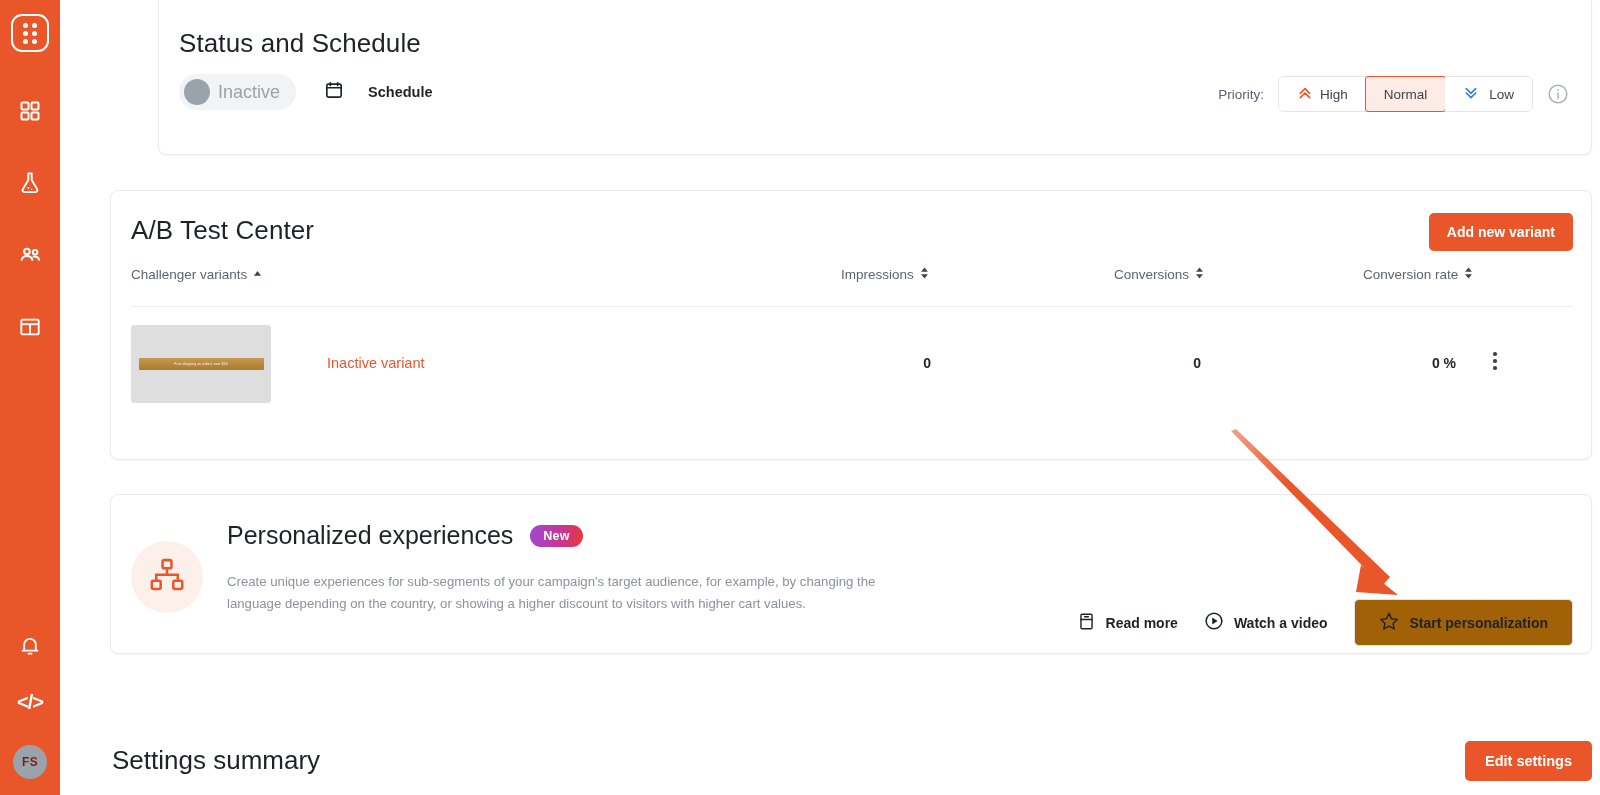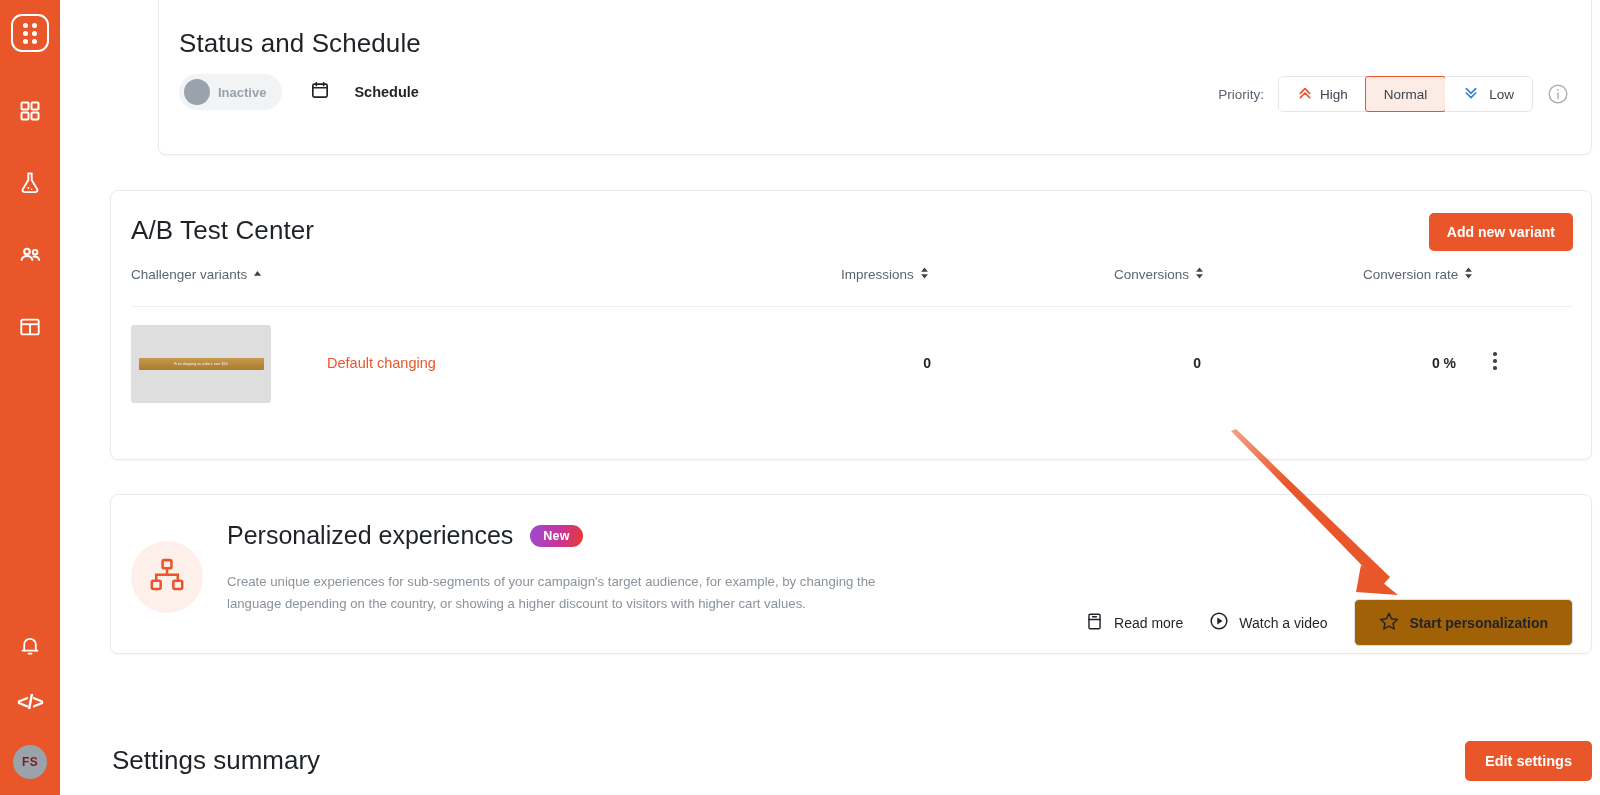--- a/index.html
+++ b/index.html
@@ -60,21 +60,21 @@
   
   .status-head { position: absolute; left: 20px; top: 28px; }
   .status-row { position: absolute; left: 20px; top: 74px; display: flex; align-items: center; gap: 28px; }
 
   .toggle-pill {
     display: inline-flex; align-items: center; gap: 8px;
     background: #f1f3f5; border-radius: 20px;
     padding: 5px 16px 5px 5px; cursor: pointer;
   }
   .toggle-knob { width: 26px; height: 26px; border-radius: 50%; background: #9aa3ab; flex: 0 0 26px; }
-  .toggle-label { font-size: 13px; font-weight: 700; color: #9aa3ab; }
+  .toggle-label { font-size: 18px; font-weight: 400; color: #9aa3ab; }
 
   .sched-btn { display: inline-flex; align-items: center; gap: 24px; cursor: pointer; }
   .sched-label { font-size: 14.5px; font-weight: 700; color: #1f2328; }
 
   .priority-wrap { position: absolute; right: 22px; top: 76px; display: flex; align-items: center; gap: 14px; }
   .priority-label { font-size: 13.5px; color: #5b6570; }
   .seg {
     display: flex; align-items: stretch;
     border: 1px solid #e3e5e8; border-radius: 6px; background: #fff; overflow: visible;
   }
@@ -142,21 +142,21 @@
   .badge-new {
     background: linear-gradient(100deg, #9b4ad1 0%, #c7359a 55%, #e8392f 100%);
     color: #fff; font-size: 12.5px; font-weight: 700;
     padding: 4px 13px; border-radius: 11px; letter-spacing: .2px; text-align: center;
   }
   .pe-desc {
     position: absolute; left: 116px; top: 76px; width: 650px;
     font-size: 13.2px; line-height: 22px; color: #8a929b;
   }
   .pe-actions { position: absolute; right: 18px; top: 104px; display: flex; align-items: center; gap: 26px; }
-  .link-btn { display: inline-flex; align-items: center; gap: 10px; font-size: 14px; font-weight: 400; color: #1f2328; cursor: pointer; background: none; border: none; font-family: "Liberation Sans", sans-serif; }
+  .link-btn { display: inline-flex; align-items: center; gap: 10px; font-size: 14px; font-weight: 700; color: #1f2328; cursor: pointer; background: none; border: none; font-family: "Liberation Sans", sans-serif; }
   .outline-btn {
     display: inline-flex; align-items: center; gap: 11px;
     font-size: 14px; font-weight: 700; color: #1f2328;
     border: 1px solid #dfe1e4; background: #a16207; border-radius: 5px;
     padding: 11px 24px; cursor: pointer; font-family: "Liberation Sans", sans-serif;
   }
 
   
   .settings-title { position: absolute; left: 52px; top: 745px; font-size: 26px; font-weight: 400; color: #1f2328; }
   .btn-edit {
@@ -358,21 +358,21 @@
           </span>
         </div>
       </div>
 
       <div class="tbl-row">
         <div class="thumb">
           <div class="thumb-banner">
             <span>Free shipping on orders over $50</span>
           </div>
         </div>
-        <div class="variant-name">Default changing</div>
+        <div class="variant-name">Inactive variant</div>
         <div class="cell cell-impr">0</div>
         <div class="cell cell-conv">0</div>
         <div class="cell cell-rate">0 %</div>
         <div class="kebab">
             <i></i>
             <i></i>
             <i></i>
           </div>
       </div>
     </section>

